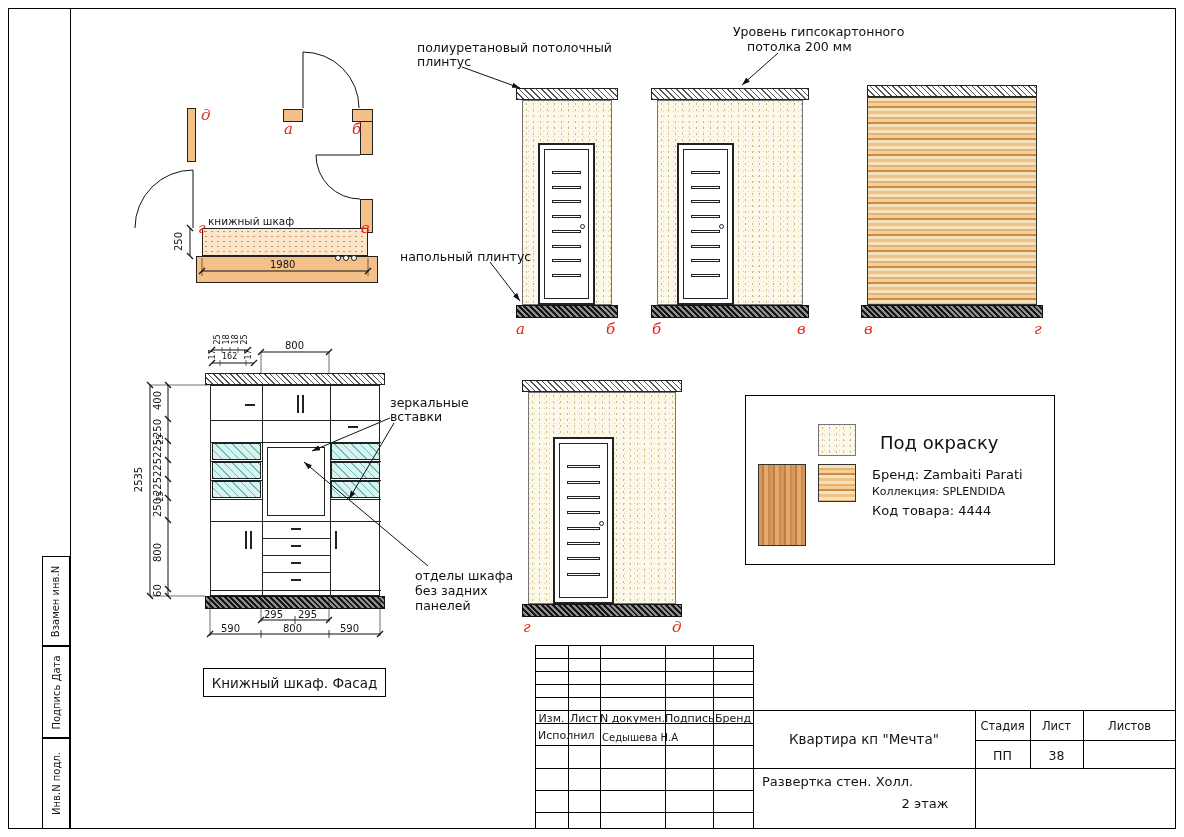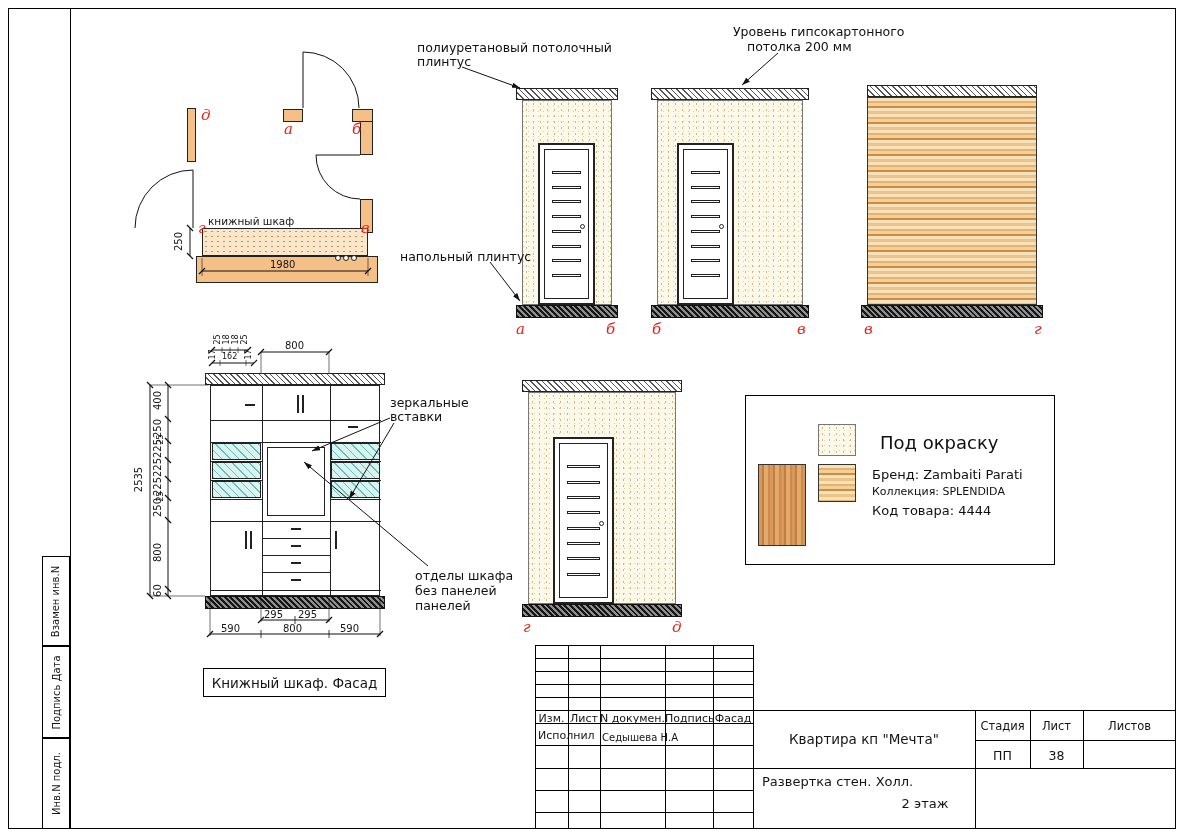--- a/index.html
+++ b/index.html
@@ -198,21 +198,21 @@
 <div class="dim" style="left:285px;top:340px">800</div>
 <div class="dim" style="left:264px;top:609px">295</div>
 <div class="dim" style="left:298px;top:609px">295</div>
 <div class="dim" style="left:221px;top:623px">590</div>
 <div class="dim" style="left:283px;top:623px">800</div>
 <div class="dim" style="left:340px;top:623px">590</div>
 
 <div class="txt" style="left:390px;top:395px">зеркальные</div>
 <div class="txt" style="left:390px;top:409px">вставки</div>
 <div class="txt" style="left:415px;top:568px">отделы шкафа</div>
-<div class="txt" style="left:415px;top:583px">без панелей</div>
+<div class="txt" style="left:415px;top:583px">без задних</div>
 <div class="txt" style="left:415px;top:598px">панелей</div>
 
 <div class="abs" style="left:203px;top:668px;width:183px;height:29px;border:1.5px solid #000;display:flex;align-items:center;justify-content:center;z-index:3;background:#fff">
   <span style="font-size:13.5px">Книжный шкаф. Фасад</span>
 </div>
 
 <div class="abs" style="left:745px;top:395px;width:310px;height:170px;border:1.5px solid #000;z-index:2;background:#fff"></div>
 <div class="stipple abs" style="left:818px;top:424px;width:38px;height:32px;z-index:3"></div>
 <div class="txt" style="left:880px;top:432px;font-size:18px">Под окраску</div>
 <div class="wood abs" style="left:758px;top:464px;width:48px;height:82px;z-index:3"></div>
@@ -240,21 +240,21 @@
   <div class="hln" style="left:535px;top:723px;width:218px"></div>
   <div class="hln" style="left:535px;top:745px;width:218px"></div>
   <div class="hln" style="left:535px;top:768px;width:641px"></div>
   <div class="hln" style="left:535px;top:790px;width:218px"></div>
   <div class="hln" style="left:535px;top:812px;width:218px"></div>
   <div class="hln" style="left:975px;top:740px;width:201px"></div>
   <div class="tb ctr" style="left:535px;top:712px;width:33px">Изм.</div>
   <div class="tb ctr" style="left:568px;top:712px;width:32px">Лист</div>
   <div class="tb ctr" style="left:600px;top:712px;width:65px">N докумен.</div>
   <div class="tb ctr" style="left:665px;top:712px;width:48px">Подпись</div>
-  <div class="tb ctr" style="left:713px;top:712px;width:40px">Фасад</div>
+  <div class="tb ctr" style="left:713px;top:712px;width:40px">Бренд</div>
   <div class="tb" style="left:538px;top:729px">Исполнил</div>
   <div class="tb" style="left:602px;top:732px;font-size:10px">Седышева Н.А</div>
   <div class="tb ctr" style="left:753px;top:731px;width:222px;font-size:13.5px">Квартира кп "Мечта"</div>
   <div class="tb ctr" style="left:975px;top:719px;width:55px;font-size:11.5px">Стадия</div>
   <div class="tb ctr" style="left:1030px;top:719px;width:53px;font-size:11.5px">Лист</div>
   <div class="tb ctr" style="left:1083px;top:719px;width:93px;font-size:11.5px">Листов</div>
   <div class="tb ctr" style="left:975px;top:748px;width:55px;font-size:12.5px">ПП</div>
   <div class="tb ctr" style="left:1030px;top:748px;width:53px;font-size:12.5px">38</div>
   <div class="tb" style="left:762px;top:774px;font-size:13px">Развертка стен. Холл.</div>
   <div class="tb ctr" style="left:880px;top:796px;width:90px;font-size:13px">2 этаж</div>

